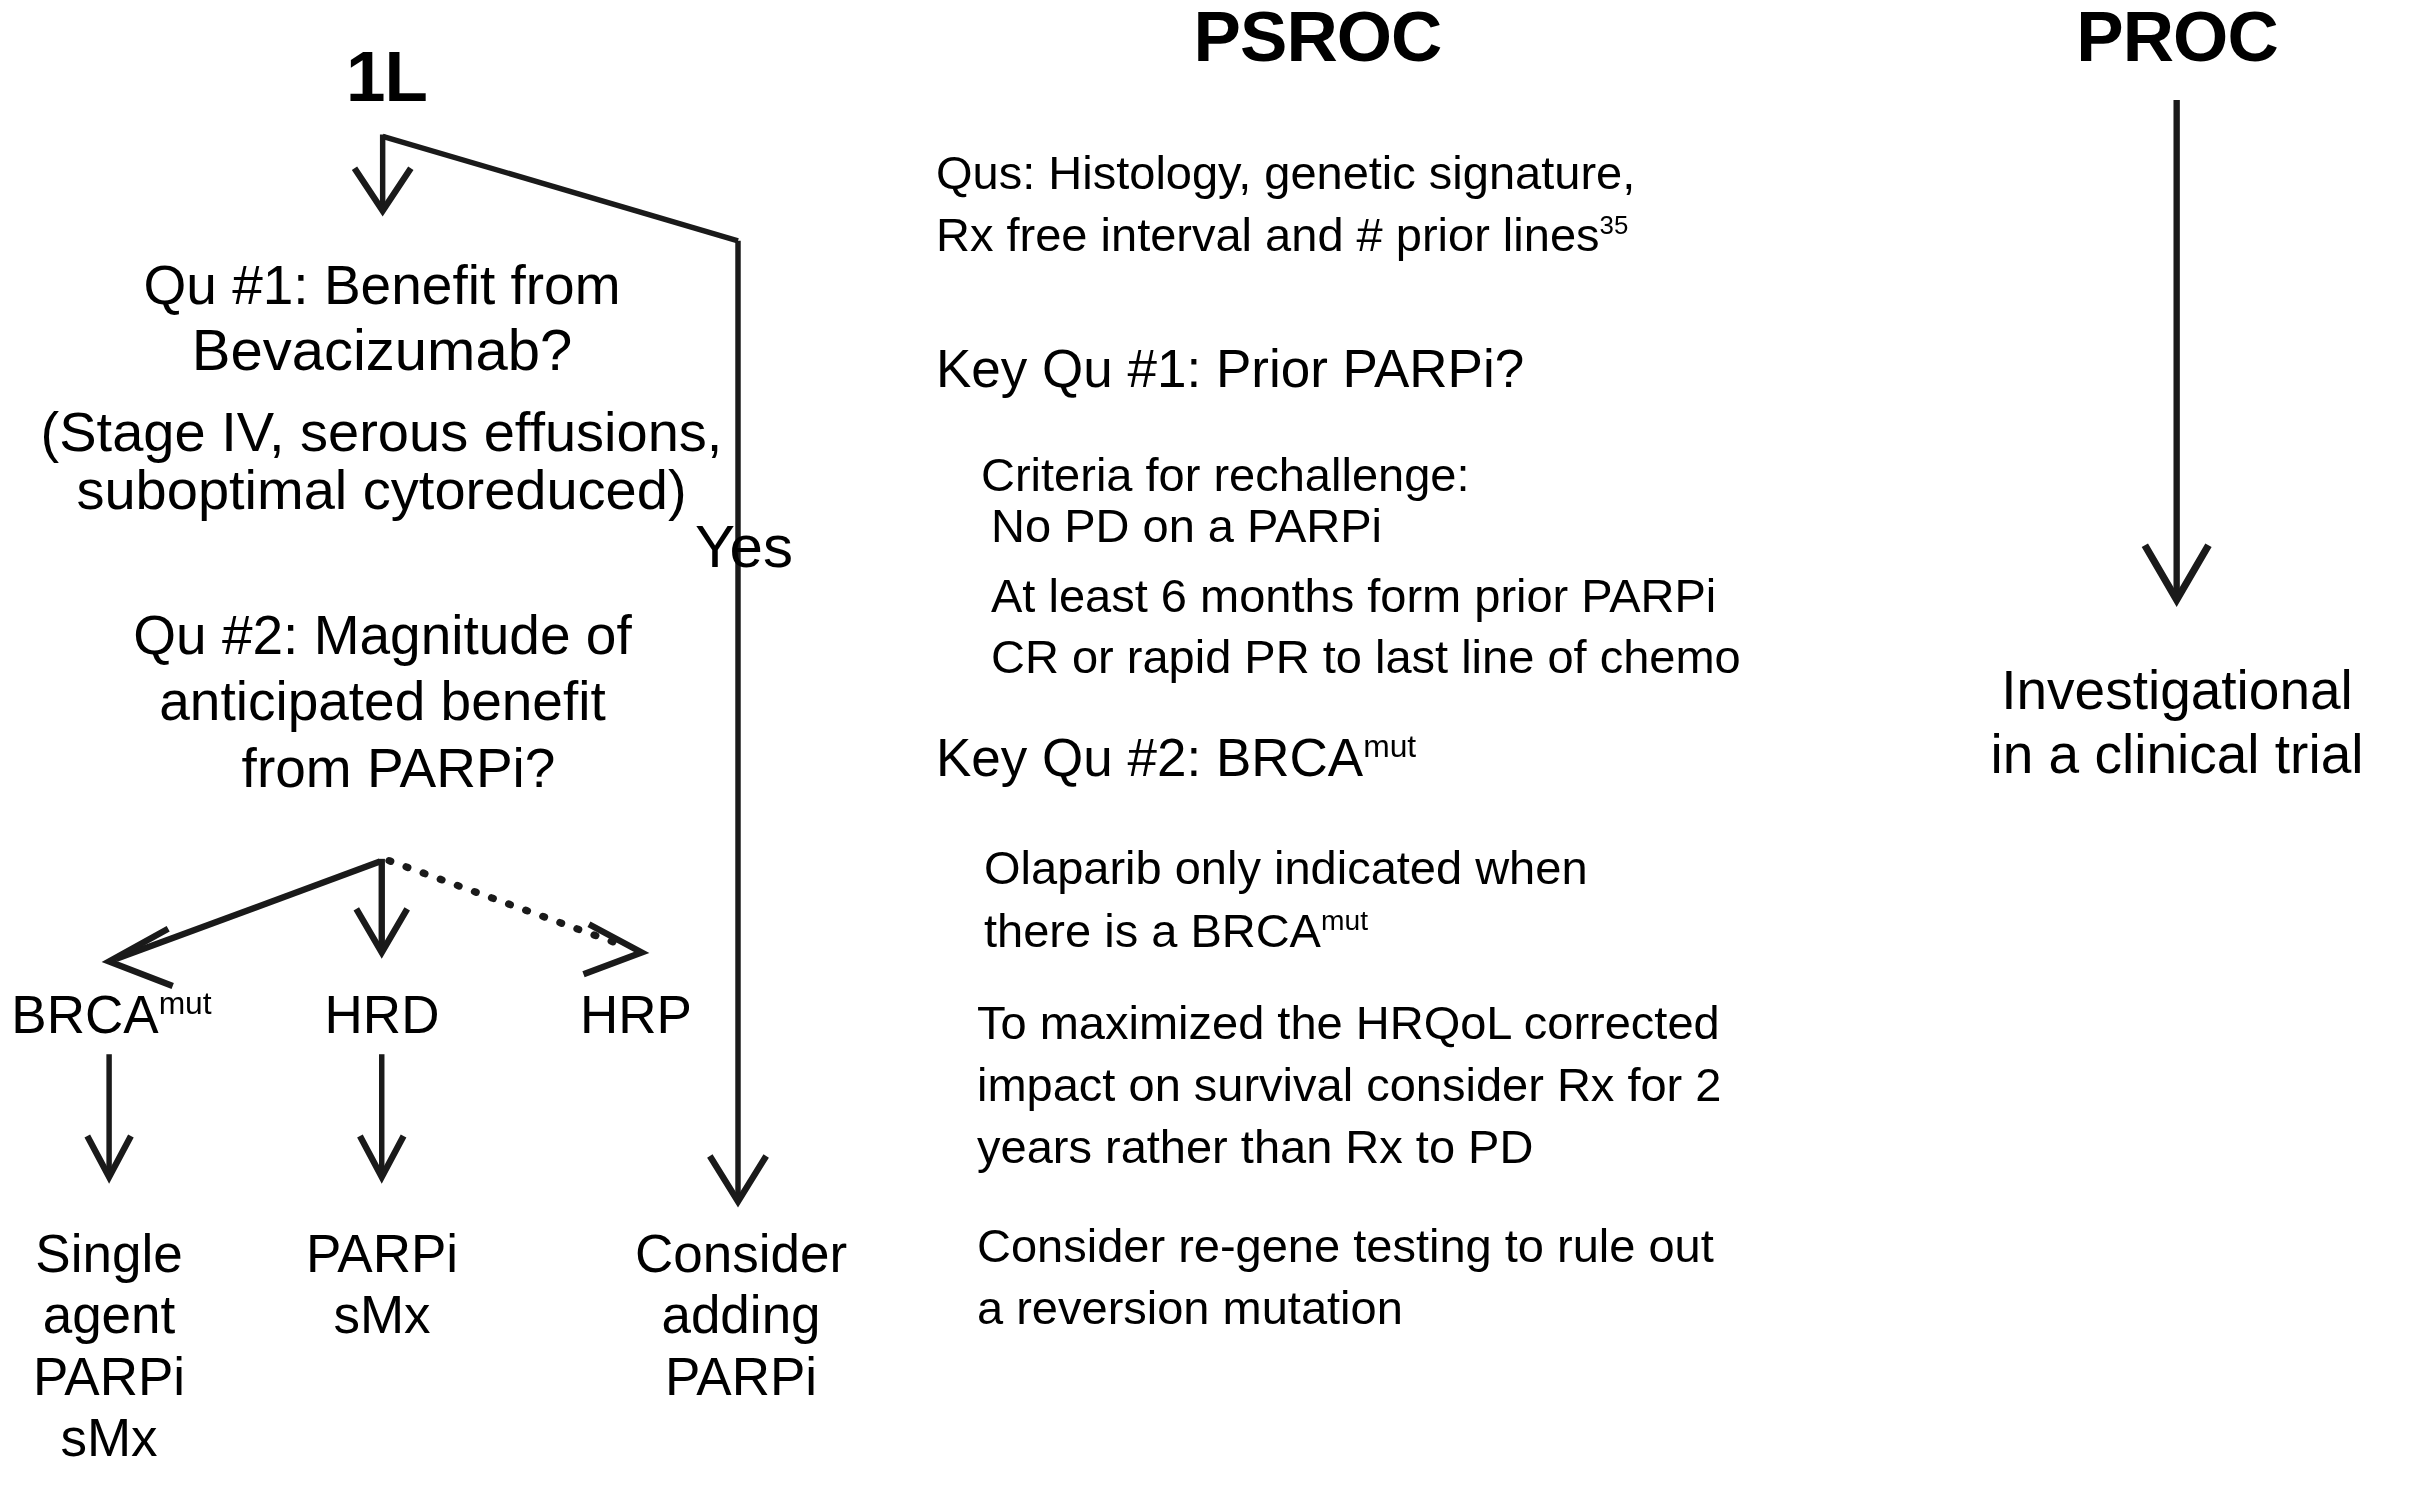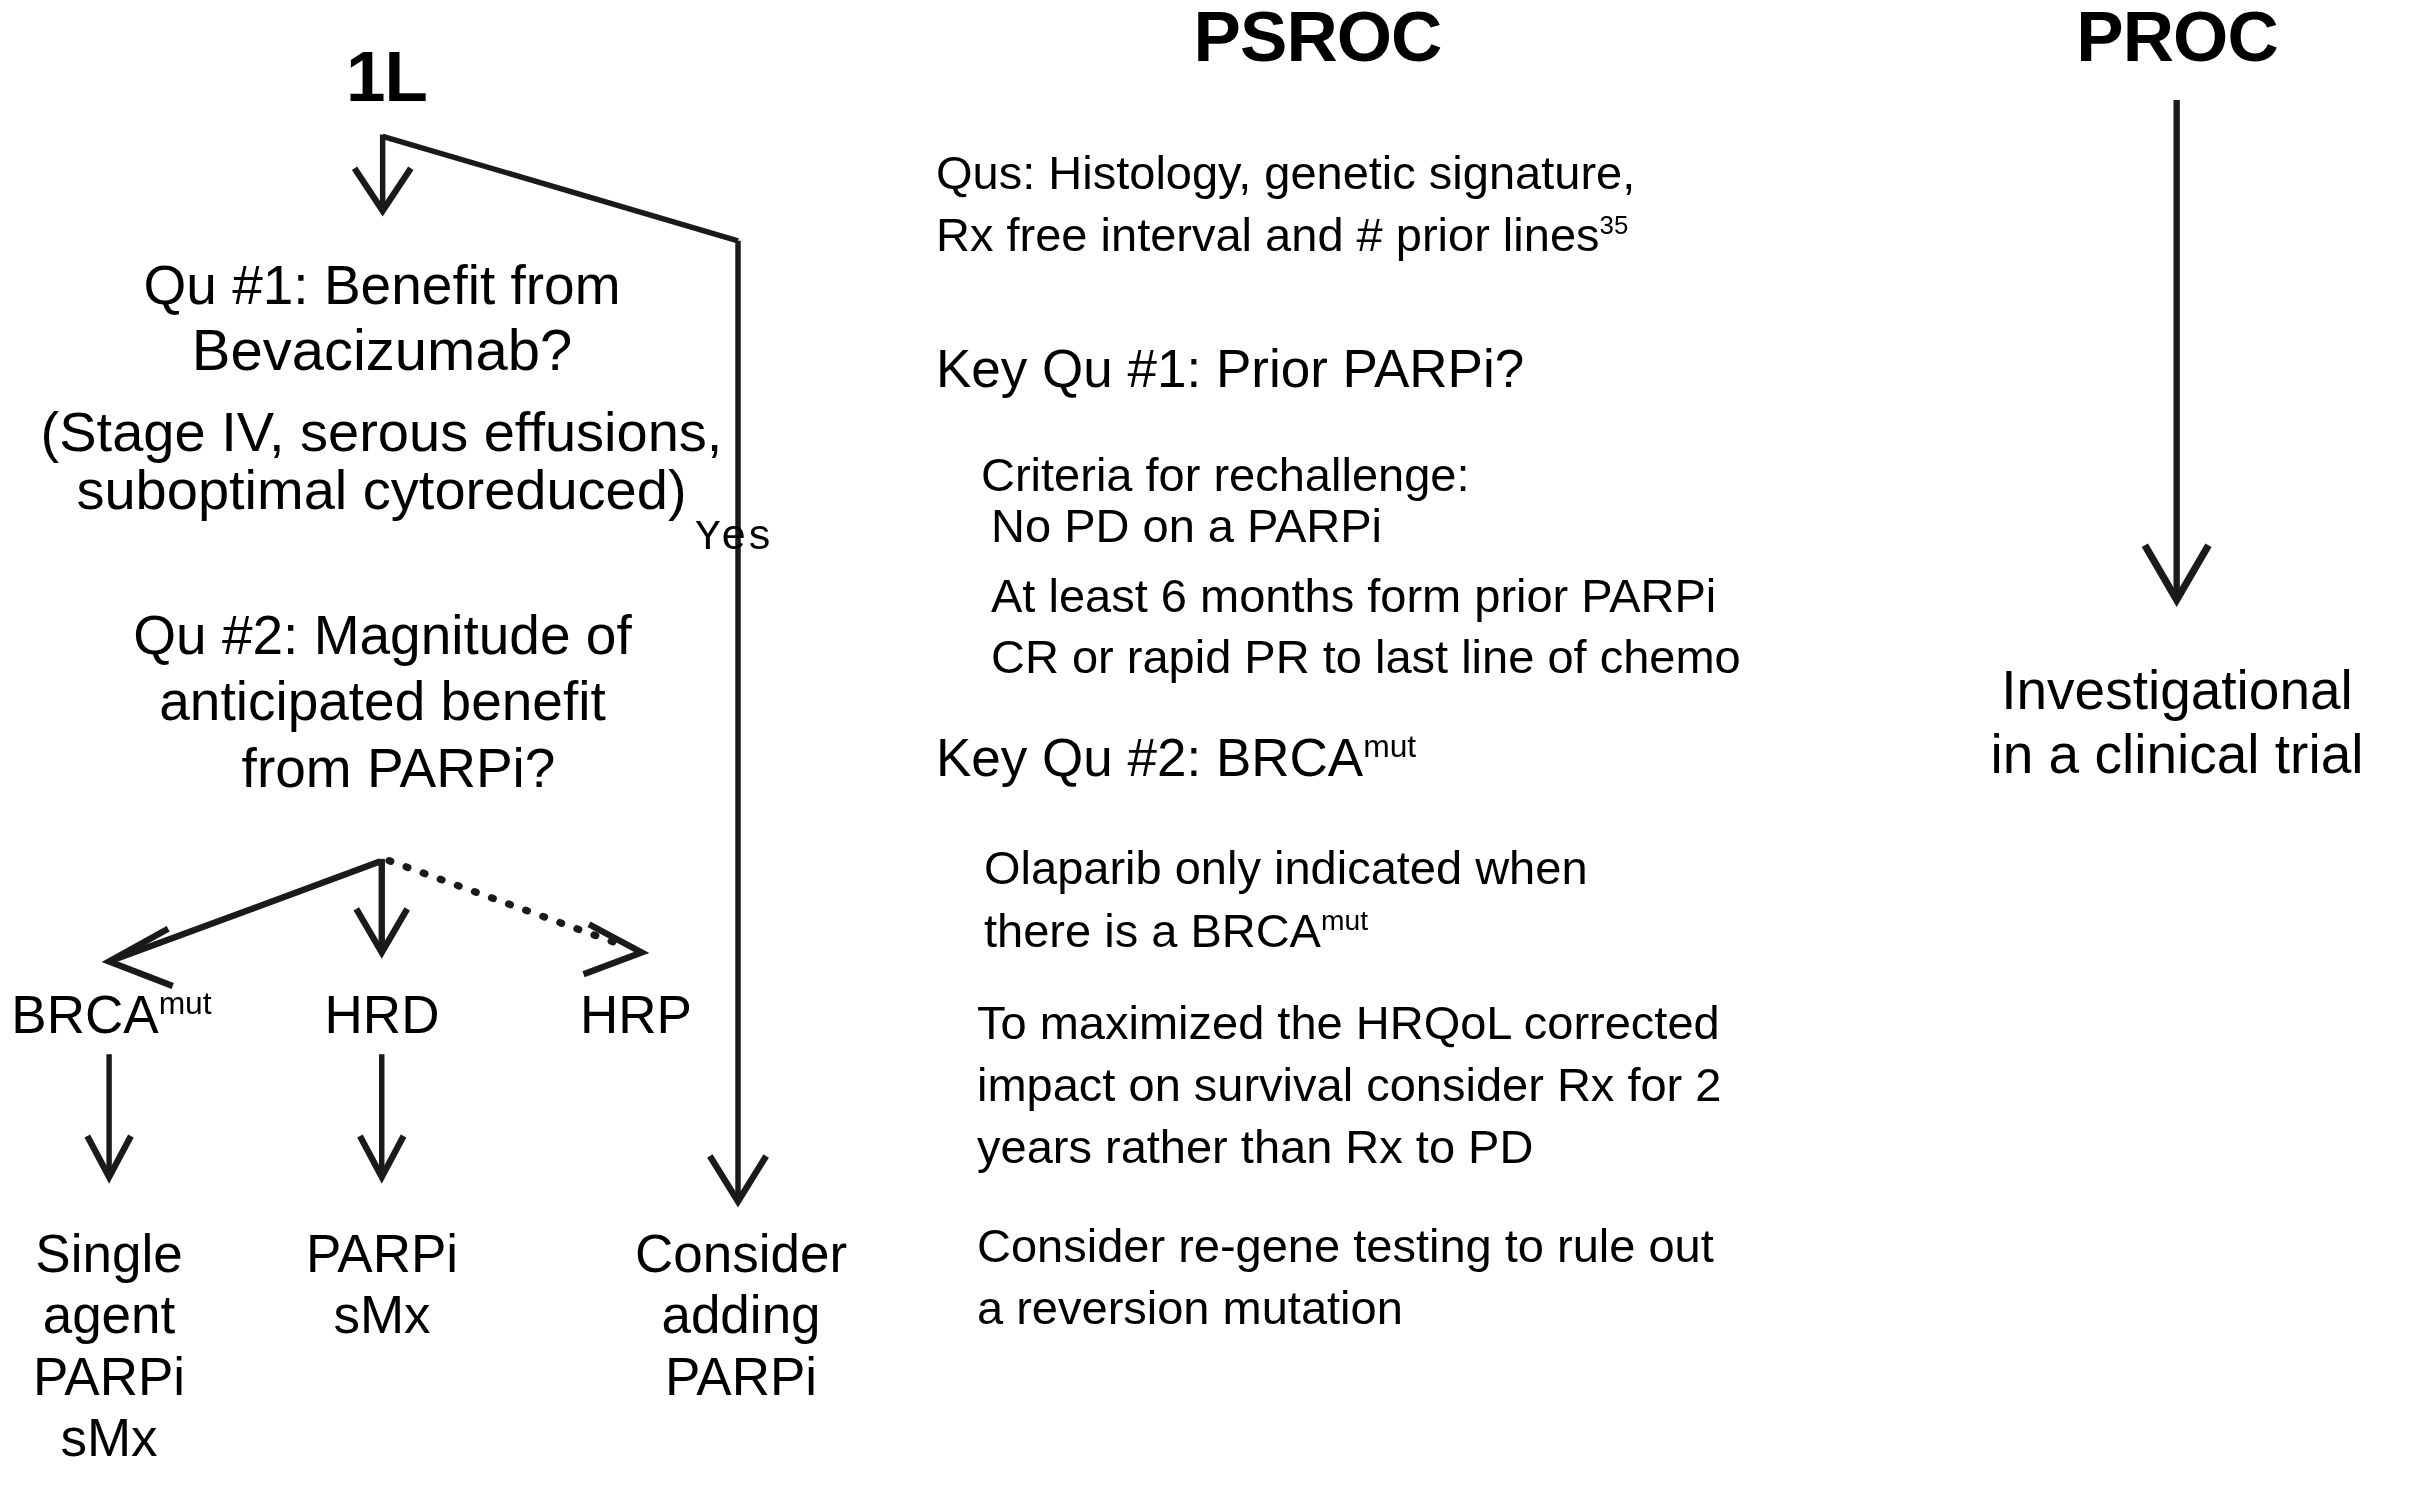--- a/index.html
+++ b/index.html
@@ -70,24 +70,23 @@
   }
   .branch-label {
     position: absolute;
     font-size: 53px;
     line-height: 1.1;
     text-align: center;
     white-space: nowrap;
   }
   .yes-label {
     position: absolute;
-    font-size: 43px;
+    font-size: 60px;
     line-height: 1.1;
     white-space: nowrap;
-    font-family: Liberation Mono, monospace;
   }
   
   .ps-head {
     position: absolute;
     font-size: 53px;
     line-height: 1.18;
     white-space: pre;
   }
   .ps-body {
     position: absolute;

